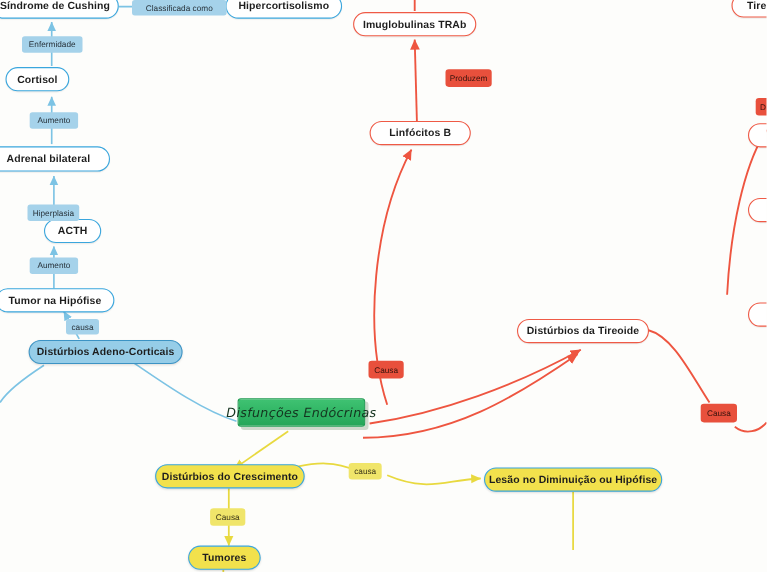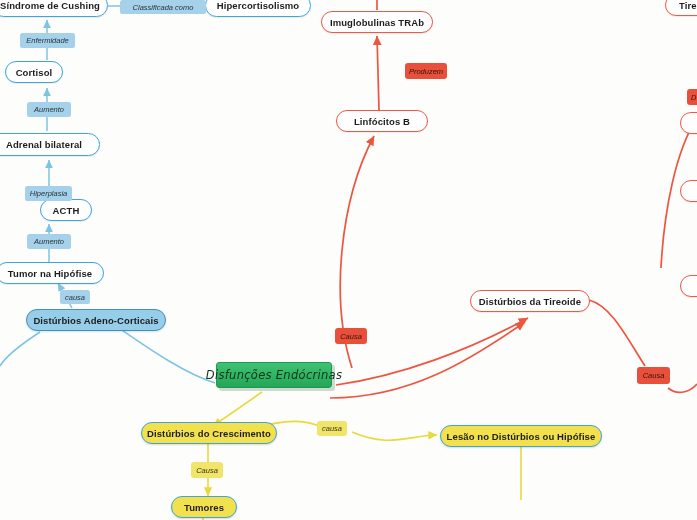--- a/index.html
+++ b/index.html
@@ -86,21 +86,20 @@
     box-sizing: border-box;
     display: flex;
     align-items: center;
     justify-content: center;
     white-space: nowrap;
     font-size: 7.5px;
     font-weight: normal;
     border-radius: 2.5px;
     z-index: 5;
     color: #2b2b2b;
-    font-style: italic;
   }
   .l-blue   { background: #a5d2ea; color:#27323a; }
   .l-red    { background: #e8503c; color:#36120c; border-radius:3px; }
   .l-yellow { background: #f0e56a; color:#3a3518; border-radius:3px; }
 </style>
 </head>
 <body>
 
 <div id="canvas">
 
@@ -222,21 +221,21 @@
 
   <div class="node n-yellow" style="left:141px; top:422px; width:136px; height:22px;">
     <span>Distúrbios do Crescimento</span>
   </div>
 
   <div class="node n-yellow" style="left:171px; top:496px; width:66px; height:22px;">
     <span>Tumores</span>
   </div>
 
   <div class="node n-yellow" style="left:440px; top:425px; width:162px; height:22px;">
-    <span>Lesão no Distúrbios ou Hipófise</span>
+    <span>Lesão no Diminuição ou Hipófise</span>
   </div>
 
   <div class="elabel l-blue" style="left:120px; top:0px; width:86px; height:14px;">
     <span>Classificada como</span>
   </div>
 
   <div class="elabel l-blue" style="left:20px; top:33px; width:55px; height:15px;text-align:right;">
     <span>Enfermidade</span>
   </div>
 

